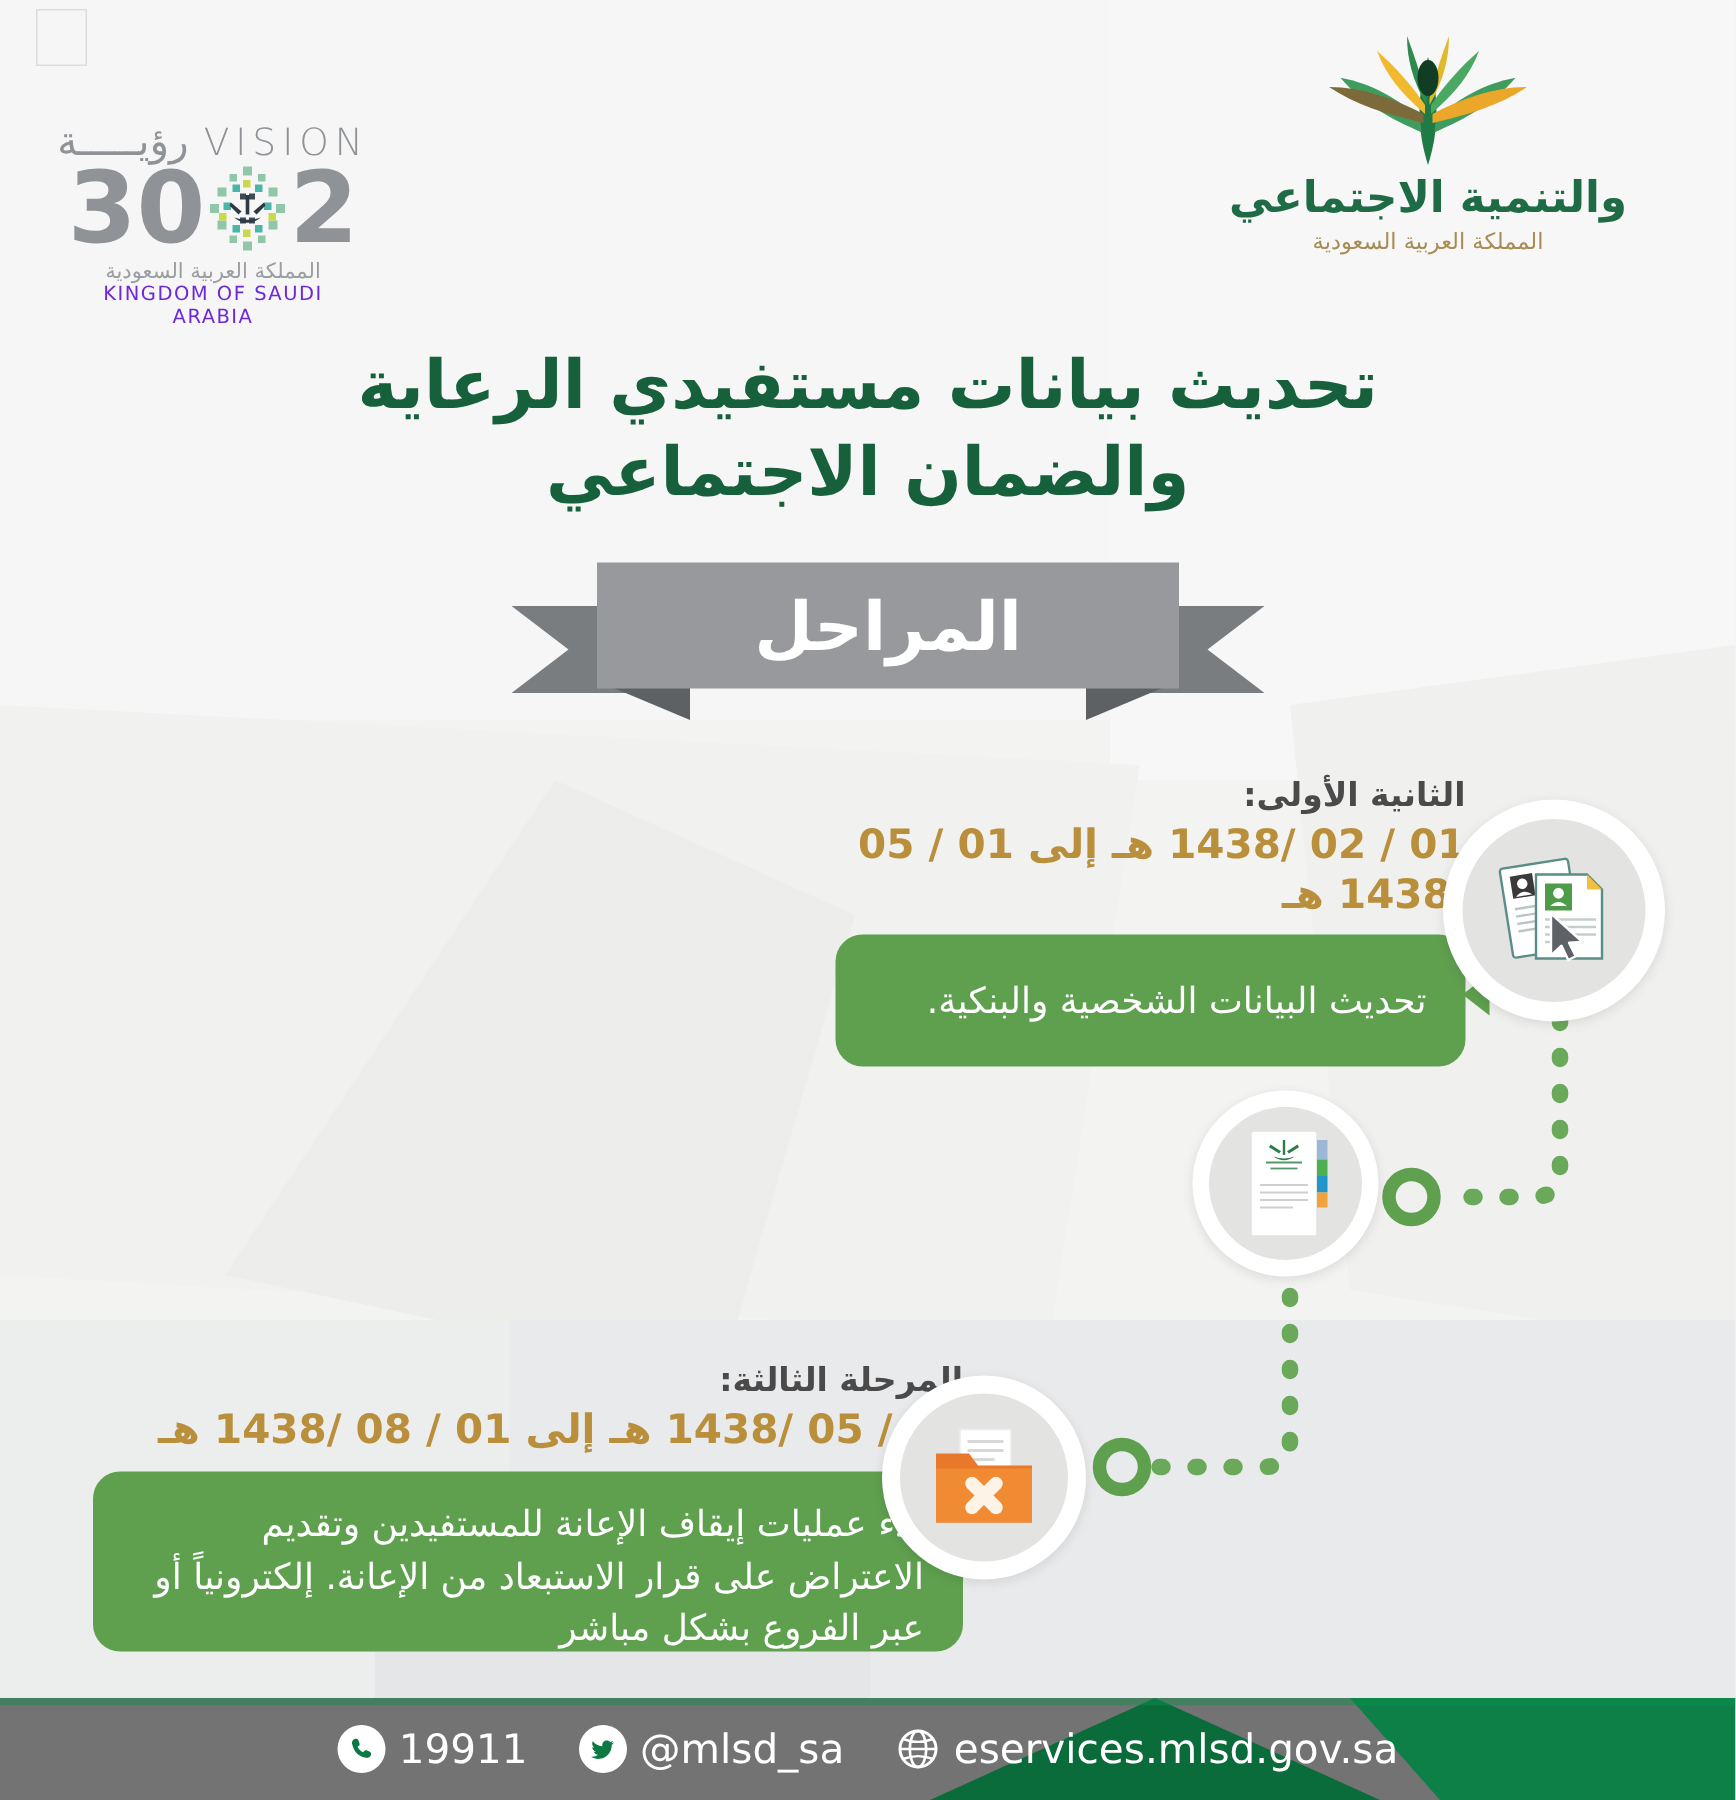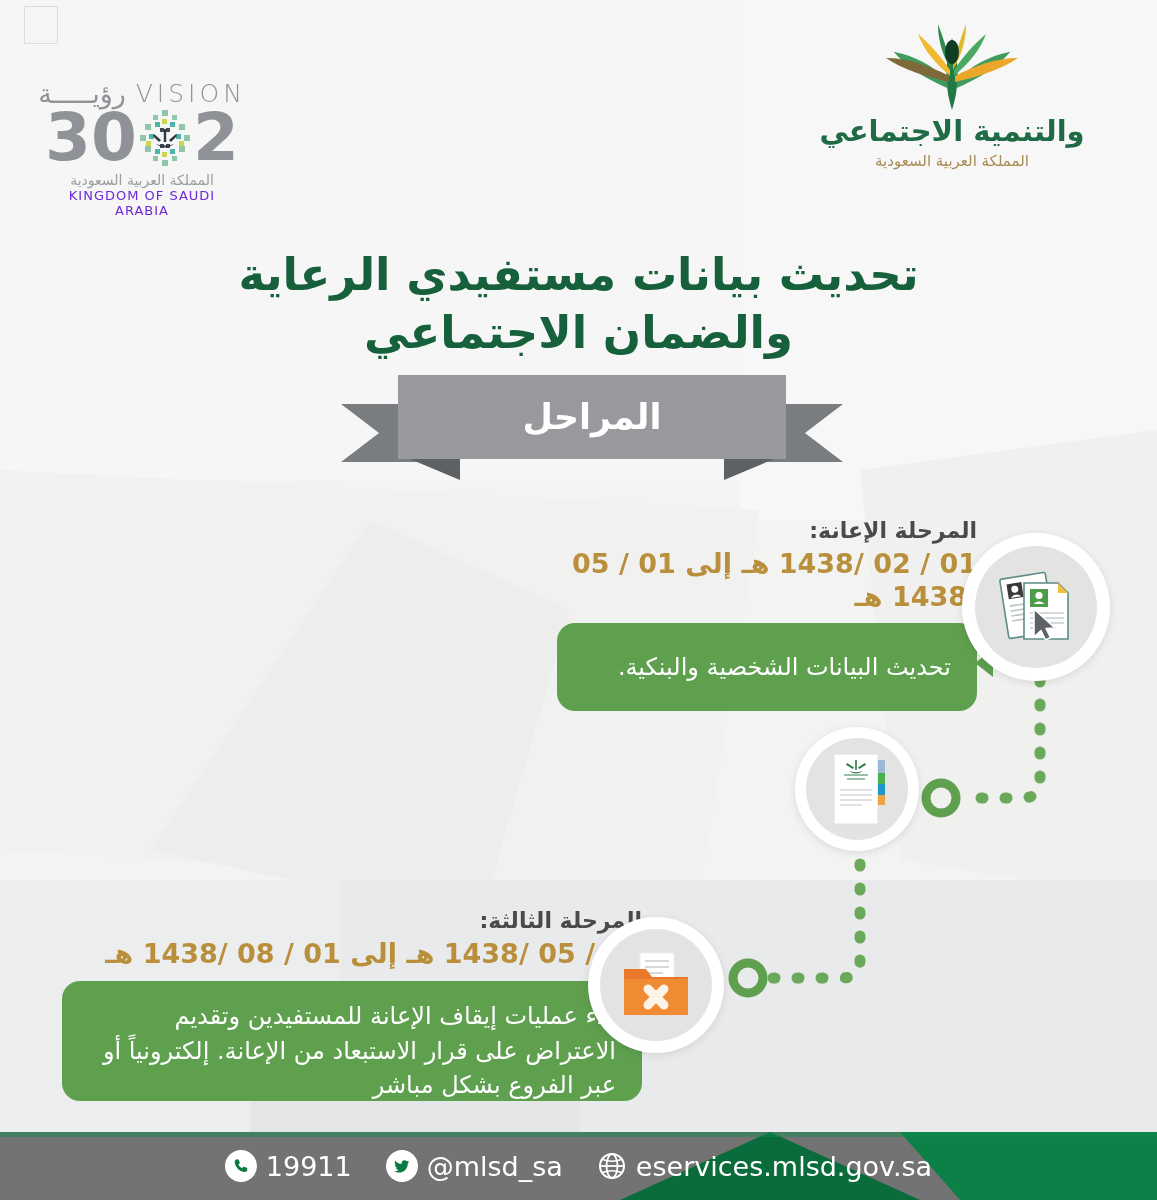--- a/index.html
+++ b/index.html
@@ -43,33 +43,33 @@
     padding:2px;box-sizing:border-box;}
 
   .ministry-logo{position:absolute;right:60px;top:18px;width:290px;text-align:center;}
   .ministry-palm{height:96px;display:flex;justify-content:center;align-items:flex-end;}
   .min-l1,.min-l2{color:#1f6b46;font-size:29px;font-weight:600;line-height:1.22;}
   .min-l3{color:#a98c53;font-size:15px;margin-top:3px;line-height:1.2;}
 
   
   .main-title{position:absolute;left:0;right:0;top:228px;text-align:center;
     color:#17603c;font-size:45px;font-weight:700;line-height:1.28;
-    padding:0 170px;box-sizing:border-box;margin-top:18px;}
+    padding:0 170px;box-sizing:border-box;}
 
   
   .ribbon{position:absolute;left:341px;top:371px;width:502px;height:110px;}
   .ribbon-tail{position:absolute;top:33px;width:112px;height:58px;background:#7a7d80;}
   .ribbon-tail.left{left:0;clip-path:polygon(0 0,112px 0,112px 58px,0 58px,38px 29px);}
   .ribbon-tail.right{right:0;clip-path:polygon(0 0,112px 0,74px 29px,112px 58px,0 58px);}
   .ribbon-fold{position:absolute;top:83px;width:62px;height:26px;background:#5e6164;}
   .ribbon-fold.left{left:57px;clip-path:polygon(0 0,62px 0,62px 26px);}
   .ribbon-fold.right{right:57px;clip-path:polygon(0 0,62px 0,0 26px);}
   .ribbon-body{position:absolute;left:57px;top:4px;width:388px;height:84px;
     background:#97999c;display:flex;align-items:center;justify-content:center;}
-  .ribbon-label{color:#ffffff;font-size:35px;font-weight:700;}
+  .ribbon-label{color:#ffffff;font-size:45px;font-weight:700;}
 
   
   .connector{position:absolute;left:0;top:480px;width:1157px;height:620px;pointer-events:none;}
 
   
   .stage-block{position:absolute;}
   .stage-head{color:#4a4a4a;font-size:22px;font-weight:700;text-align:right;line-height:1.2;}
   .stage-date{color:#b98f3c;font-size:27px;font-weight:700;text-align:right;
     margin-top:4px;line-height:1.2;direction:rtl;}
   .bubble{margin-top:10px;background:#5fa04f;border-radius:18px;
@@ -208,21 +208,21 @@
   <div class="connector">
     <svg width="1157" height="620" viewBox="0 0 1157 620">
       <path d="M1040 200 L1040 300 Q1040 318 1022 318 L960 318" fill="none" stroke="#6aa95a" stroke-width="11" stroke-linecap="round" stroke-dasharray="2 22"></path>
       <circle cx="941" cy="318" r="15" fill="none" stroke="#5fa04f" stroke-width="9"></circle>
       <path d="M860 360 L860 480 Q860 498 842 498 L768 498" fill="none" stroke="#6aa95a" stroke-width="11" stroke-linecap="round" stroke-dasharray="2 22"></path>
       <circle cx="748" cy="498" r="15" fill="none" stroke="#5fa04f" stroke-width="9"></circle>
     </svg>
   </div>
 
   <div class="stage-block" style="left:557px;top:518px;width:420px;">
-    <div class="stage-head">المرحلة الإعانة:</div>
+    <div class="stage-head">الثانية الأولى:</div>
     <div class="stage-date">01 / 02 /1438 هـ  إلى  01 / 05 /1438 هـ</div>
     <div class="bubble tail-right" style="width:420px;height:88px;display:flex;align-items:center;justify-content:flex-start;padding-left:34px;">
       <span>تحديث البيانات الشخصية والبنكية.</span>
     </div>
   </div>
   <div class="icon-disc" style="left:962px;top:533px;width:148px;height:148px;">
     <div class="inner" style="width:122px;height:122px;">
       <svg width="100" height="100" viewBox="0 0 100 100">
         <g transform="rotate(-9 44 48)">
           <rect x="18" y="18" width="46" height="60" rx="2" fill="#ffffff" stroke="#5a8d86" stroke-width="1.6"></rect>

